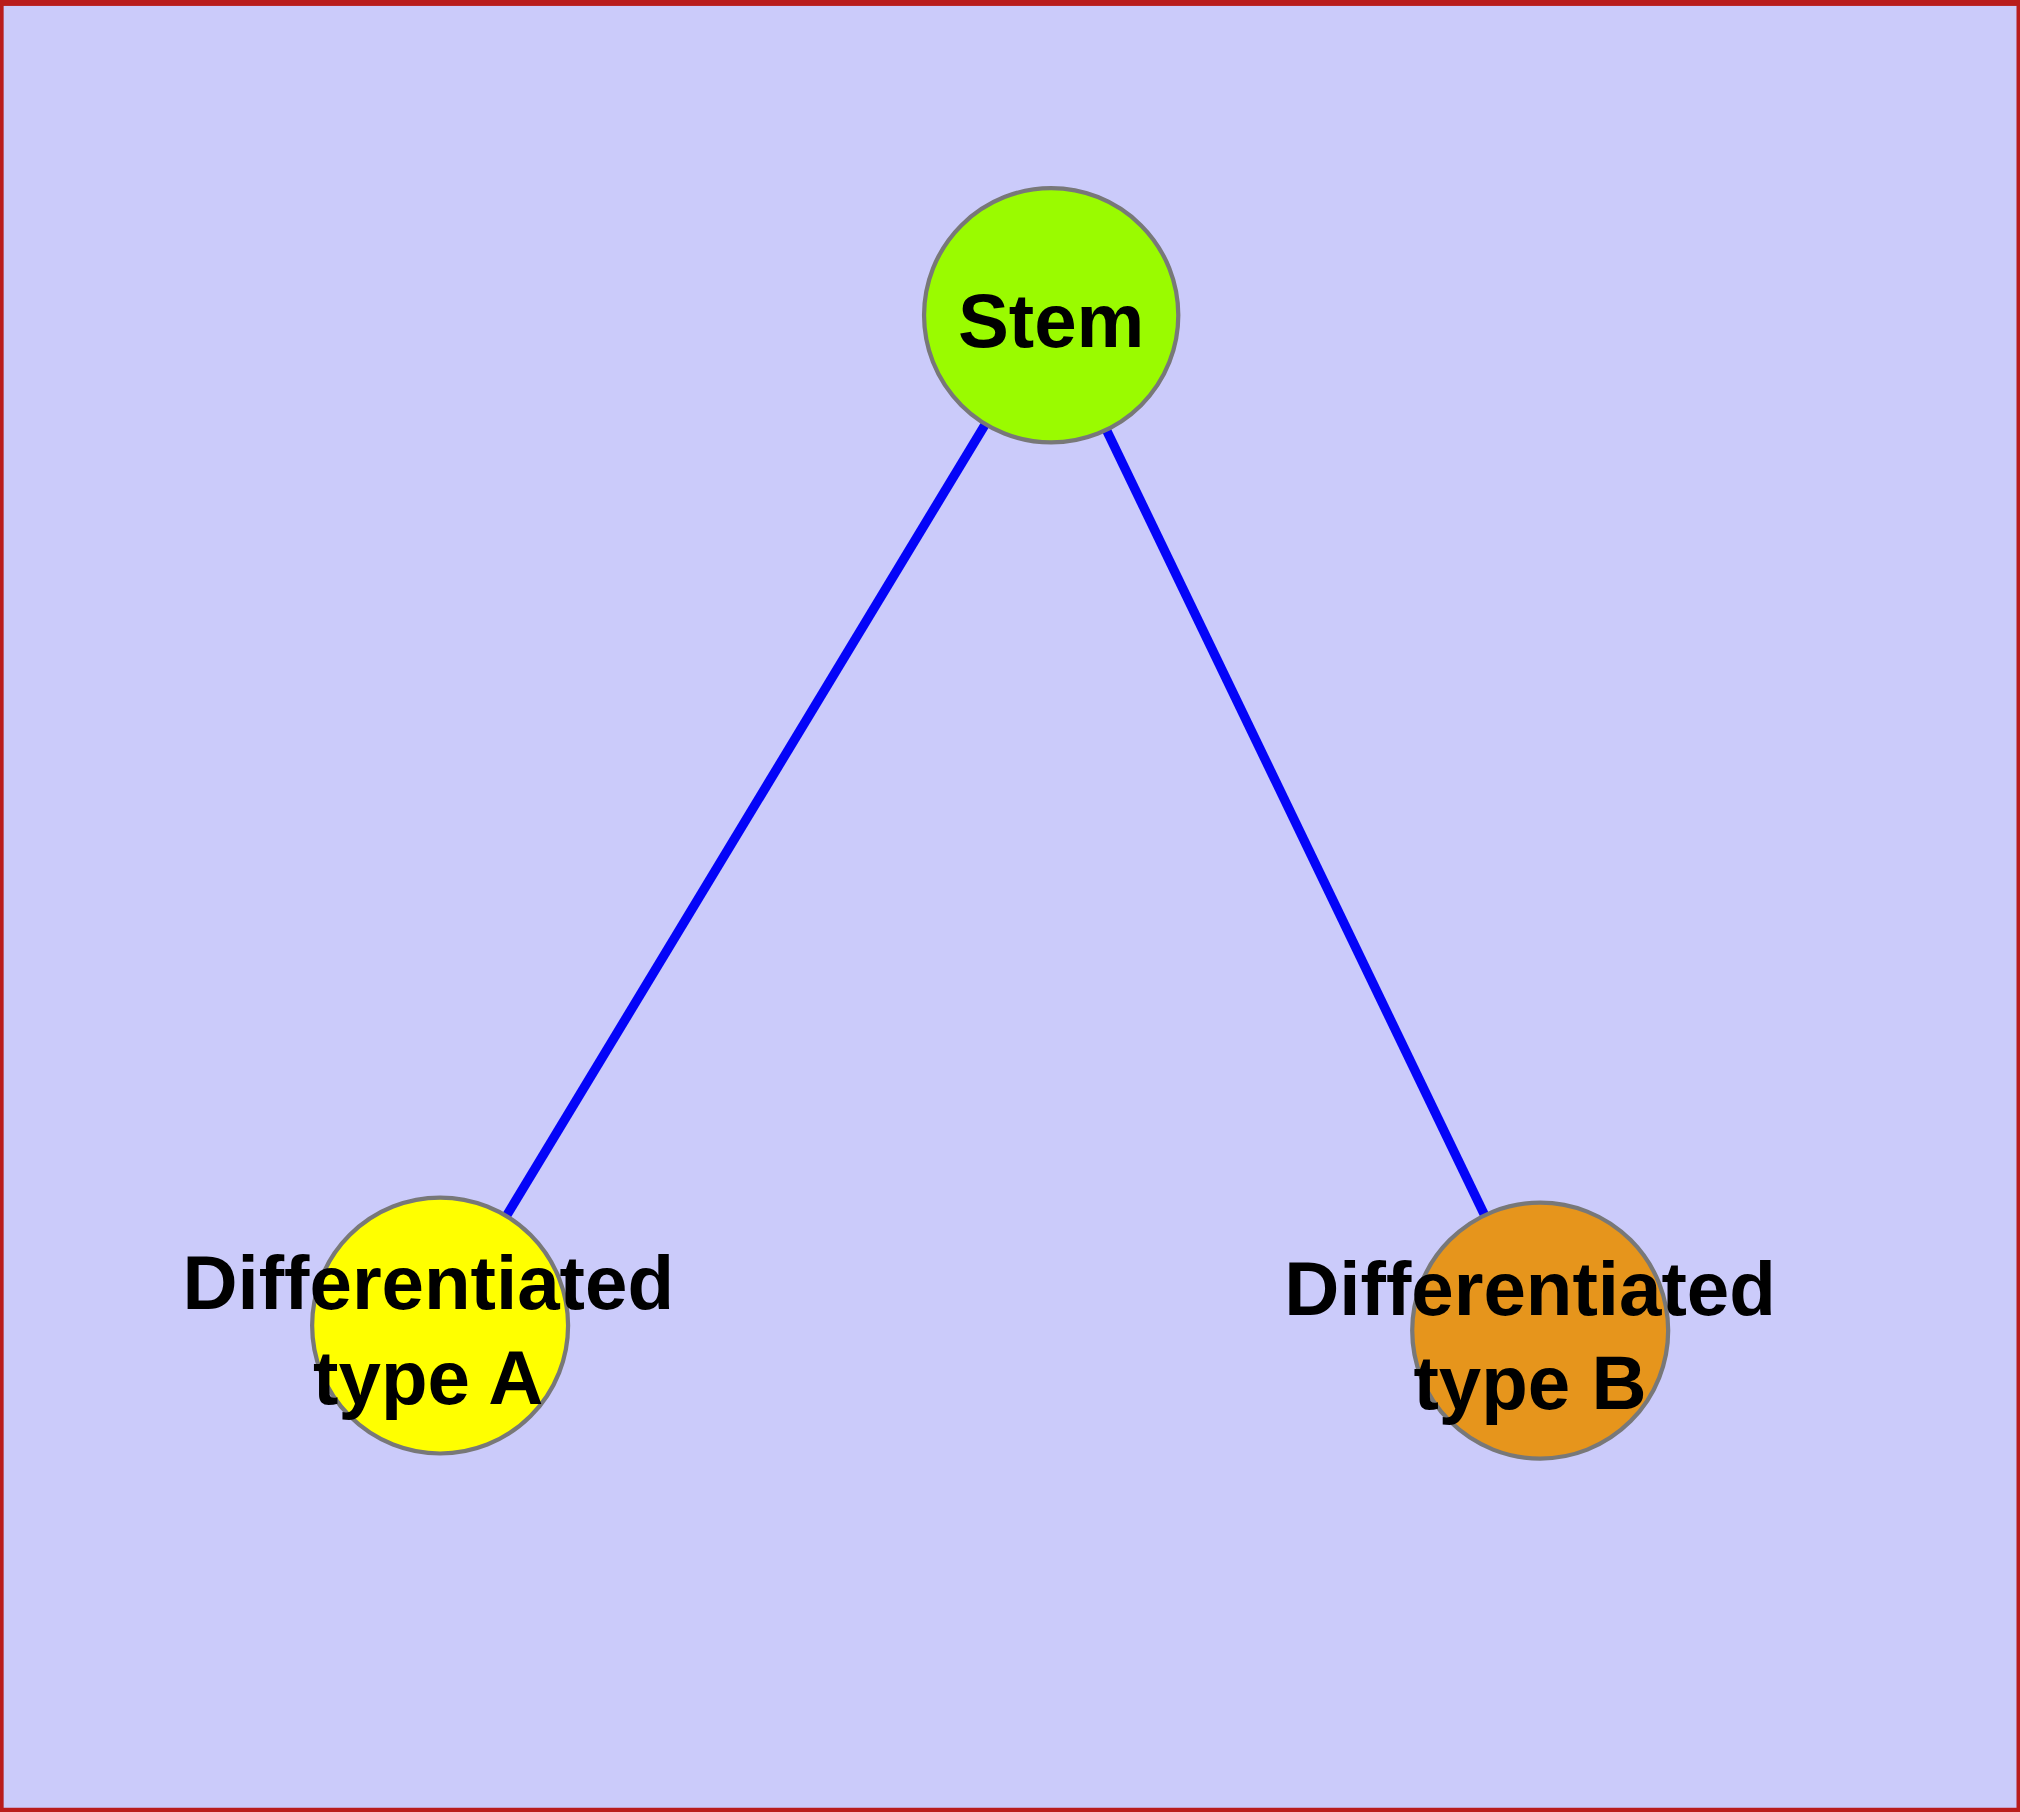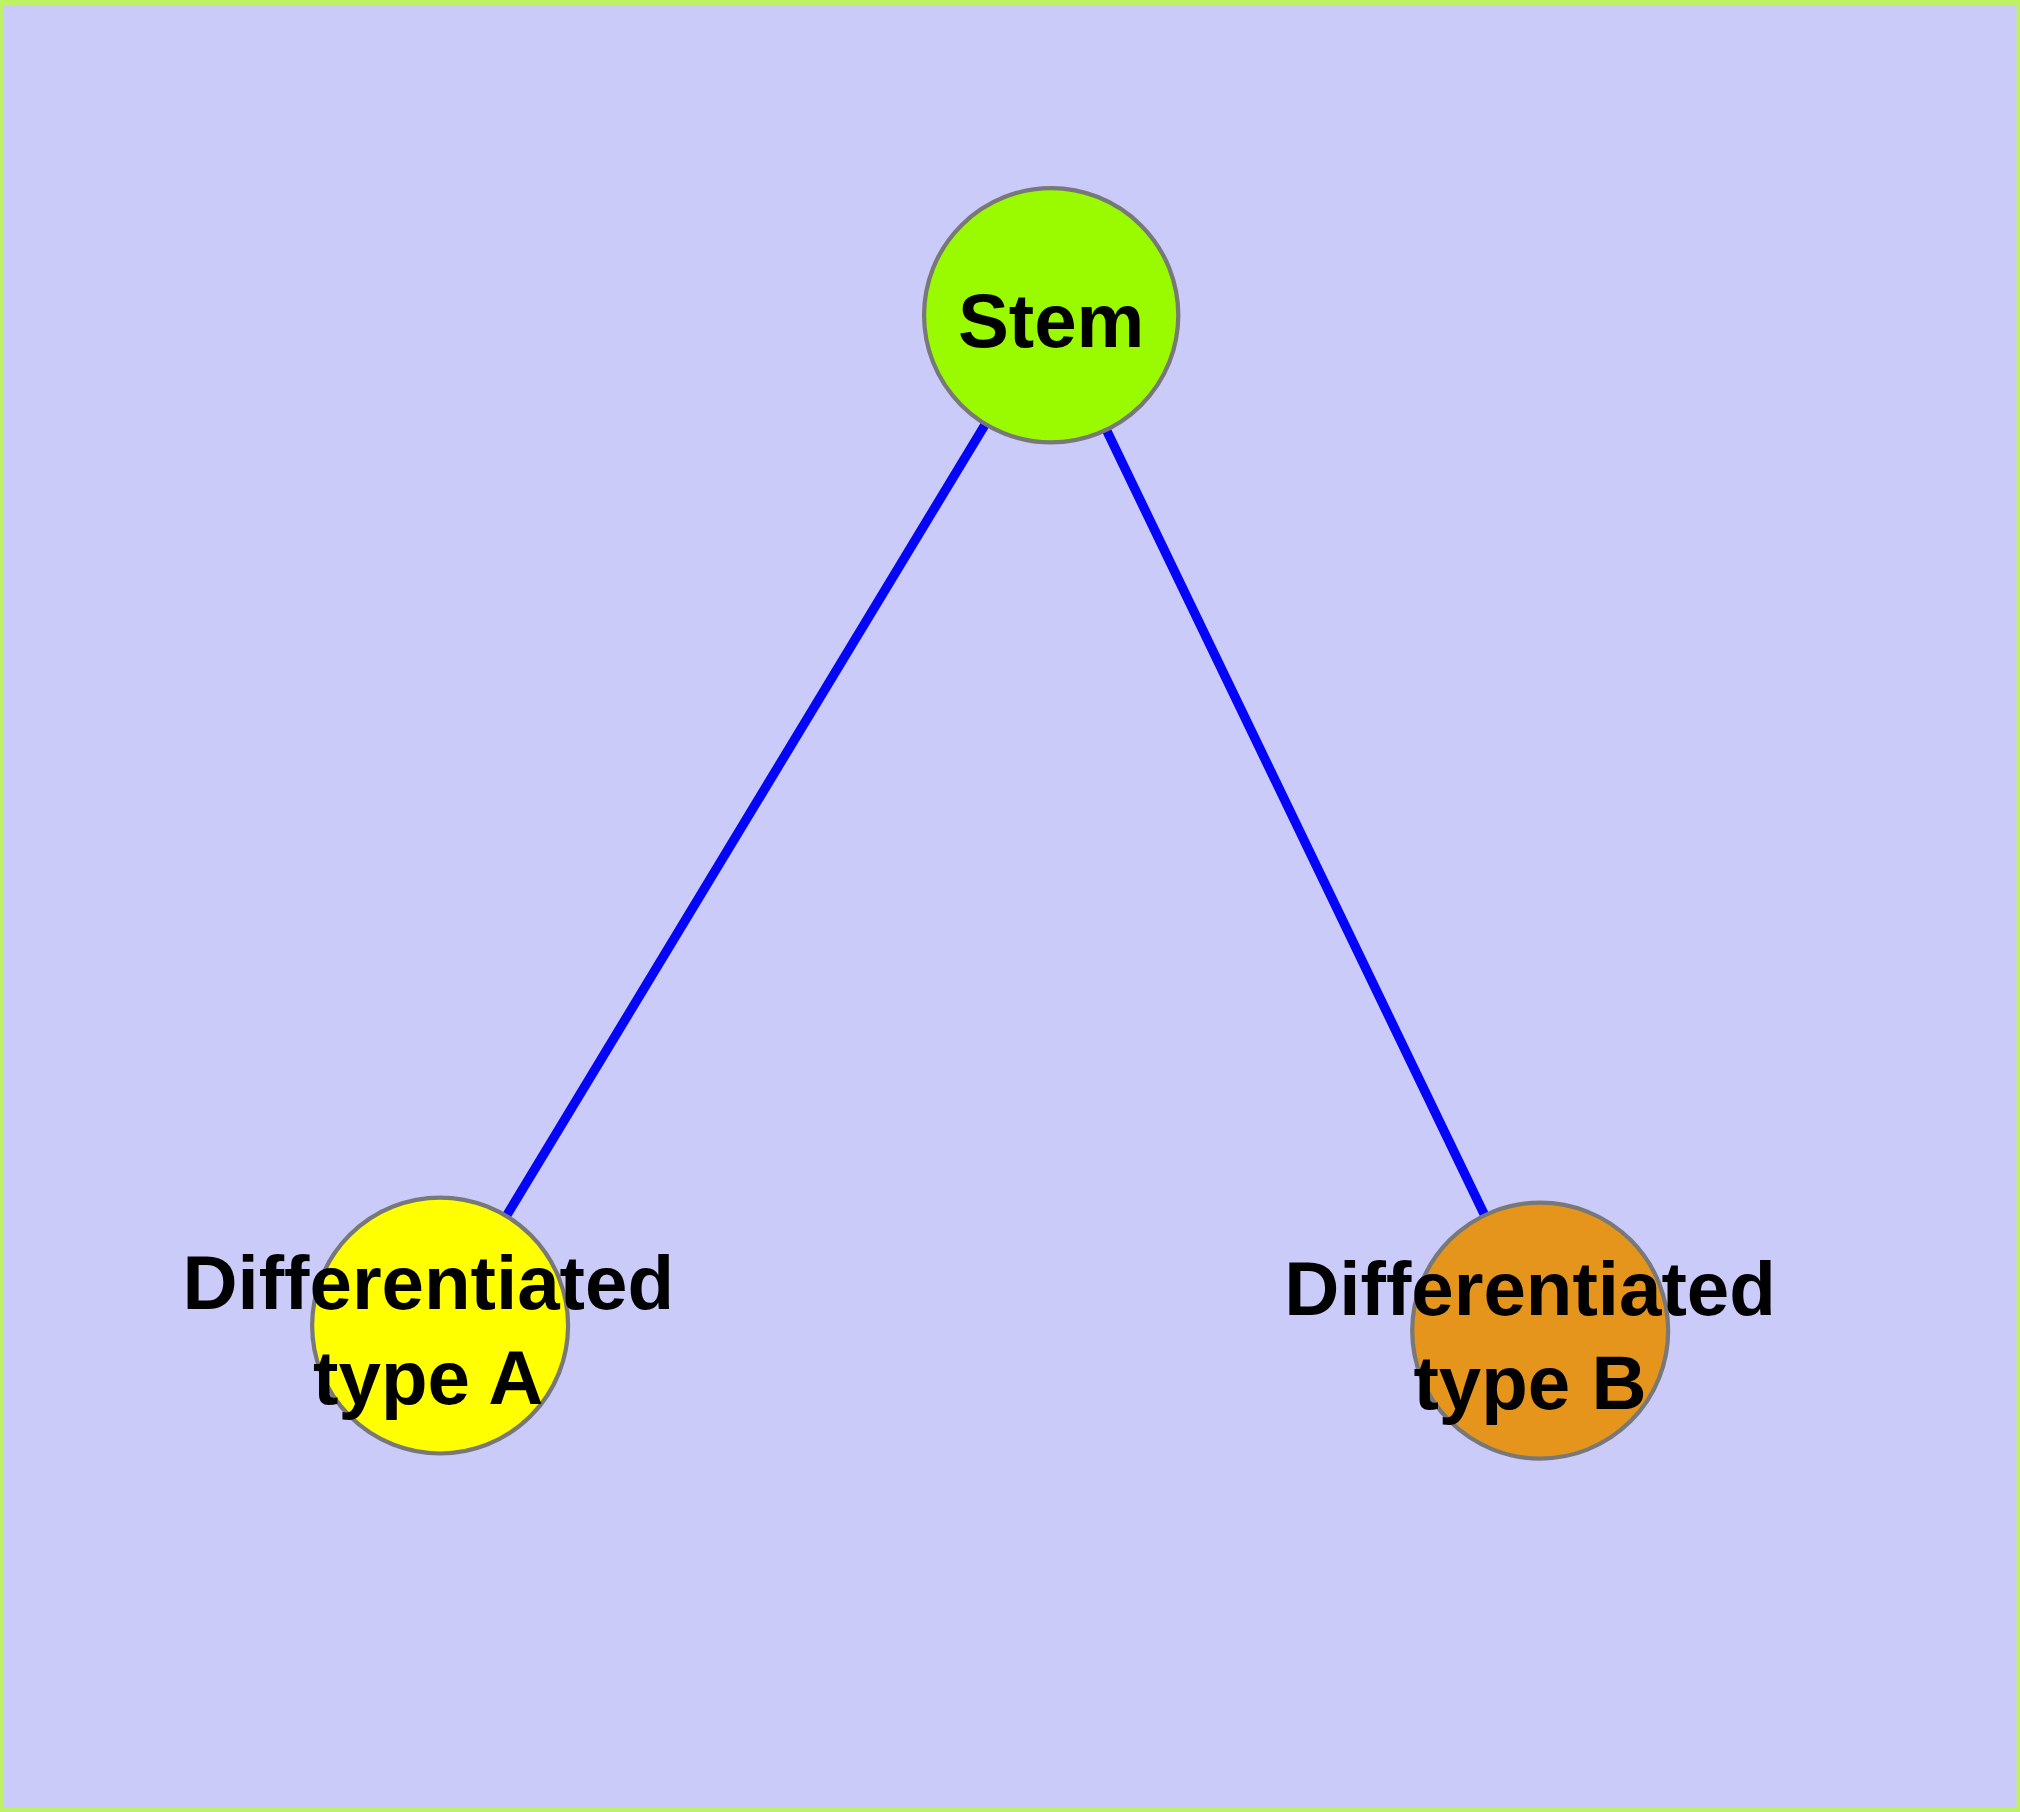--- a/index.html
+++ b/index.html
@@ -4,21 +4,21 @@
 <style>
   html, body {
     margin: 0;
     padding: 0;
     background: #ffffff;
   }
   .stage {
     position: relative;
     width: 2021px;
     height: 1812px;
-    background: #bef264;
+    background: #b91c1c;
     overflow: hidden;
   }
   .stage svg {
     display: block;
   }
   .node-label {
     font-family: "Liberation Sans", sans-serif;
     font-weight: 700;
     fill: #000000;
     text-anchor: middle;

